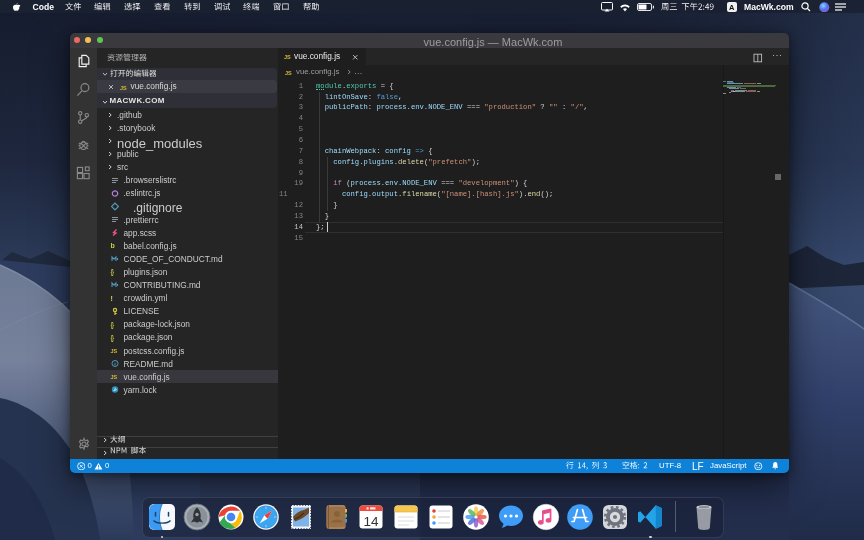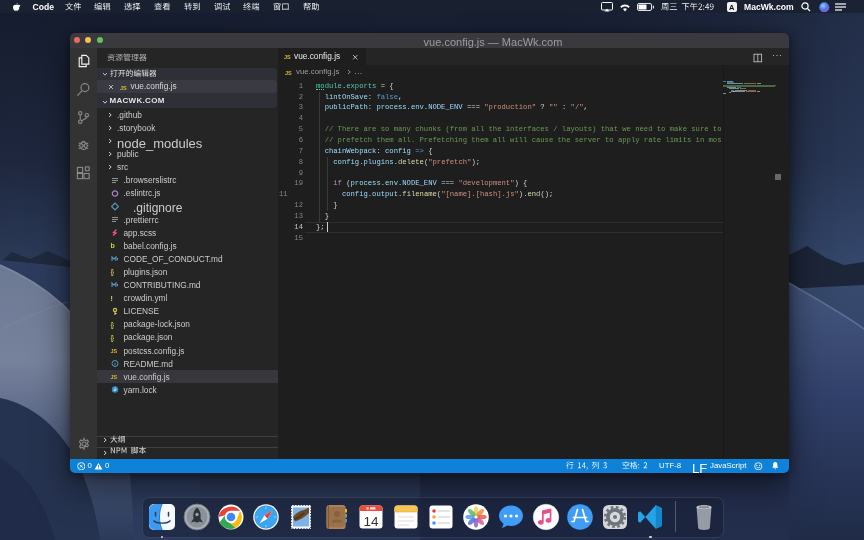--- a/index.html
+++ b/index.html
@@ -408,22 +408,21 @@
     <div class="abs mono" style="left:209px;top:177.9px;width:24px;height:10.857px;line-height:10.857px;font-size:7.2px;color:#858585;text-align:right">13</div>
     <div class="abs mono" style="left:209px;top:188.7px;width:24px;height:10.857px;line-height:10.857px;font-size:7.2px;color:#c6c6c6;text-align:right">14</div>
     <div class="abs mono" style="left:209px;top:199.6px;width:24px;height:10.857px;line-height:10.857px;font-size:7.2px;color:#858585;text-align:right">15</div>
     <div class="abs" style="left:235px;top:188.7px;width:418px;height:10.86px;border-top:1px solid #2f2f2f;border-bottom:1px solid #2f2f2f"></div>
     <div class="abs" style="left:248.5px;top:58.5px;width:1px;height:130.3px;background:#3a3a3a"></div>
     <div class="abs" style="left:257.2px;top:123.6px;width:1px;height:54.3px;background:#3a3a3a"></div>
     <div class="abs" style="left:246px;top:45px;width:407px;height:381px;overflow:hidden">
       <div class="mono" style="position:absolute;left:0;top:2.6px;height:10.857px;line-height:10.857px;font-size:7.2px;white-space:pre"><span style="color:#4ec9b0">module</span><span style="color:#d4d4d4">.</span><span style="color:#4ec9b0">exports</span><span style="color:#d4d4d4"> = {</span></div>
       <div class="mono" style="position:absolute;left:0;top:13.5px;height:10.857px;line-height:10.857px;font-size:7.2px;white-space:pre"><span style="color:#d4d4d4">  </span><span style="color:#9cdcfe">lintOnSave</span><span style="color:#d4d4d4">: </span><span style="color:#569cd6">false</span><span style="color:#d4d4d4">,</span></div>
       <div class="mono" style="position:absolute;left:0;top:24.3px;height:10.857px;line-height:10.857px;font-size:7.2px;white-space:pre"><span style="color:#d4d4d4">  </span><span style="color:#9cdcfe">publicPath</span><span style="color:#d4d4d4">: </span><span style="color:#9cdcfe">process.env.NODE_ENV</span><span style="color:#d4d4d4"> === </span><span style="color:#ce9178">"production"</span><span style="color:#d4d4d4"> ? </span><span style="color:#ce9178">""</span><span style="color:#d4d4d4"> : </span><span style="color:#ce9178">"/"</span><span style="color:#d4d4d4">,</span></div>
-      <div class="mono" style="position:absolute;left:0;top:46.0px;height:10.857px;line-height:10.857px;font-size:7.2px;white-space:pre"><span style="color:#d4d4d4">  </span><span style="color:#6a9955">// There are so many chunks (from all the interfaces / layouts) that we need to make sure to</span></div>
-      <div class="mono" style="position:absolute;left:0;top:56.9px;height:10.857px;line-height:10.857px;font-size:7.2px;white-space:pre"><span style="color:#d4d4d4">  </span><span style="color:#6a9955">// prefetch them all. Prefetching them all will cause the server to apply rate limits in mos</span></div>
+      <div class="mono" style="position:absolute;left:0;top:46.0px;height:10.857px;line-height:10.857px;font-size:7.2px;white-space:pre"><span style="color:#d4d4d4">  </span></div>
       <div class="mono" style="position:absolute;left:0;top:67.7px;height:10.857px;line-height:10.857px;font-size:7.2px;white-space:pre"><span style="color:#d4d4d4">  </span><span style="color:#9cdcfe">chainWebpack</span><span style="color:#d4d4d4">: </span><span style="color:#9cdcfe">config</span><span style="color:#d4d4d4"> </span><span style="color:#569cd6">=&gt;</span><span style="color:#d4d4d4"> {</span></div>
       <div class="mono" style="position:absolute;left:0;top:78.6px;height:10.857px;line-height:10.857px;font-size:7.2px;white-space:pre"><span style="color:#d4d4d4">    </span><span style="color:#9cdcfe">config</span><span style="color:#d4d4d4">.</span><span style="color:#9cdcfe">plugins</span><span style="color:#d4d4d4">.</span><span style="color:#dcdcaa">delete</span><span style="color:#d4d4d4">(</span><span style="color:#ce9178">"prefetch"</span><span style="color:#d4d4d4">);</span></div>
       <div class="mono" style="position:absolute;left:0;top:100.3px;height:10.857px;line-height:10.857px;font-size:7.2px;white-space:pre"><span style="color:#d4d4d4">    </span><span style="color:#c586c0">if</span><span style="color:#d4d4d4"> (</span><span style="color:#9cdcfe">process.env.NODE_ENV</span><span style="color:#d4d4d4"> === </span><span style="color:#ce9178">"development"</span><span style="color:#d4d4d4">) {</span></div>
       <div class="mono" style="position:absolute;left:0;top:111.2px;height:10.857px;line-height:10.857px;font-size:7.2px;white-space:pre"><span style="color:#d4d4d4">      </span><span style="color:#9cdcfe">config</span><span style="color:#d4d4d4">.</span><span style="color:#9cdcfe">output</span><span style="color:#d4d4d4">.</span><span style="color:#dcdcaa">filename</span><span style="color:#d4d4d4">(</span><span style="color:#ce9178">"[name].[hash].js"</span><span style="color:#d4d4d4">)</span><span style="color:#d4d4d4">.</span><span style="color:#dcdcaa">end</span><span style="color:#d4d4d4">();</span></div>
       <div class="mono" style="position:absolute;left:0;top:122.0px;height:10.857px;line-height:10.857px;font-size:7.2px;white-space:pre"><span style="color:#d4d4d4">    }</span></div>
       <div class="mono" style="position:absolute;left:0;top:132.9px;height:10.857px;line-height:10.857px;font-size:7.2px;white-space:pre"><span style="color:#d4d4d4">  }</span></div>
       <div class="mono" style="position:absolute;left:0;top:143.7px;height:10.857px;line-height:10.857px;font-size:7.2px;white-space:pre"><span style="color:#d4d4d4">};</span></div>
     </div>
     <div class="abs" style="left:246px;top:56.3px;width:8px;border-bottom:1px dotted #4ec9b0"></div>
     <div class="abs" style="left:256.7px;top:189.2px;width:1px;height:10px;background:#cfcfcf"></div>
@@ -477,21 +476,21 @@
       <svg style="display:block" width="25.6" height="9.2" viewBox="0 -7.18 25.6 9.20" xmlns="http://www.w3.org/2000/svg">
         <g fill="#ffffff">
           <path transform="translate(0.00,0) scale(0.007800,-0.007800)" d="M564 537C666 484 802 405 869 357L919 415C848 462 710 537 611 587ZM384 590C307 523 203 455 85 413L129 348C246 398 356 474 436 544ZM77 22V-46H927V22H538V275H825V343H182V275H459V22ZM424 824C440 792 459 752 473 718H76V492H150V649H849V517H926V718H565C550 755 524 807 502 846Z"></path>
           <path transform="translate(7.80,0) scale(0.007800,-0.007800)" d="M575 667H794C764 604 723 546 675 496C627 545 590 597 563 648ZM202 840V626H52V555H193C162 417 95 260 28 175C41 158 60 129 67 109C117 175 165 284 202 397V-79H273V425C304 381 339 327 355 299L400 356C382 382 300 481 273 511V555H387L363 535C380 523 409 497 422 484C456 514 490 550 521 590C548 543 583 495 626 450C541 377 441 323 341 291C356 276 375 248 384 230C410 240 436 250 462 262V-81H532V-37H811V-77H884V270L930 252C941 271 962 300 977 315C878 345 794 392 726 449C796 522 853 610 889 713L842 735L828 732H612C628 761 642 791 654 822L582 841C543 739 478 641 403 570V626H273V840ZM532 29V222H811V29ZM511 287C570 318 625 356 676 401C725 358 782 319 847 287Z"></path>
           <path transform="translate(15.60,0) scale(0.007800,-0.007800)" d="M139 390C175 390 205 418 205 460C205 501 175 530 139 530C102 530 73 501 73 460C73 418 102 390 139 390ZM139 -13C175 -13 205 15 205 56C205 98 175 126 139 126C102 126 73 98 73 56C73 15 102 -13 139 -13Z"></path>
           <path transform="translate(21.28,0) scale(0.007800,-0.007800)" d="M44 0H505V79H302C265 79 220 75 182 72C354 235 470 384 470 531C470 661 387 746 256 746C163 746 99 704 40 639L93 587C134 636 185 672 245 672C336 672 380 611 380 527C380 401 274 255 44 54Z"></path>
         </g>
       </svg>
     </div>
     <div class="abs" style="left:589px;top:427.8px;font-size:7.8px;color:#fff">UTF-8</div>
-    <div class="abs" style="left:622px;top:427.8px;font-size:13px;color:#fff">LF</div>
+    <div class="abs" style="left:622px;top:427.8px;font-size:10px;color:#fff">LF</div>
     <div class="abs" style="left:640px;top:427.8px;font-size:7.8px;color:#fff">JavaScript</div>
     <svg class="abs" style="left:684px;top:428.5px" width="8.5" height="8.5" viewBox="0 0 10 10">
       <circle cx="5" cy="5" r="4.2" fill="none" stroke="#fff" stroke-width="1"></circle>
       <path d="M3.3,4 h0.01 M6.7,4 h0.01" stroke="#fff" stroke-width="1.4" stroke-linecap="round"></path>
       <path d="M3,5.8 C3.7,7 6.3,7 7,5.8" fill="none" stroke="#fff" stroke-width="0.9"></path>
     </svg>
     <svg class="abs" style="left:701px;top:428.3px" width="8.5" height="9" viewBox="0 0 10 10">
       <path d="M5,1 C3.3,1 2.5,2.3 2.5,4 V6 L1.5,7.5 H8.5 L7.5,6 V4 C7.5,2.3 6.7,1 5,1 Z" fill="#fff"></path>
       <path d="M4,8.5 a1,1 0 0 0 2,0" fill="#fff"></path>
     </svg>

